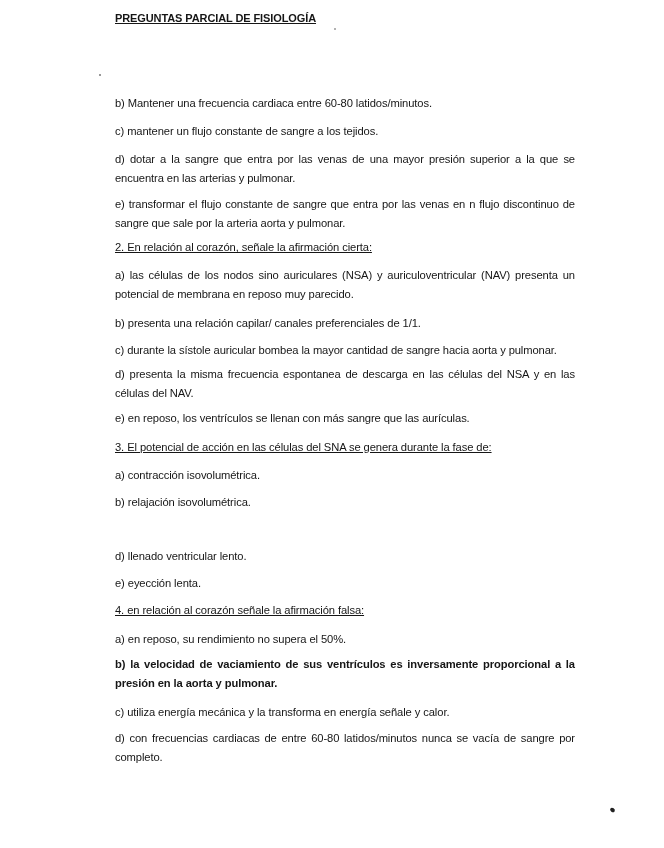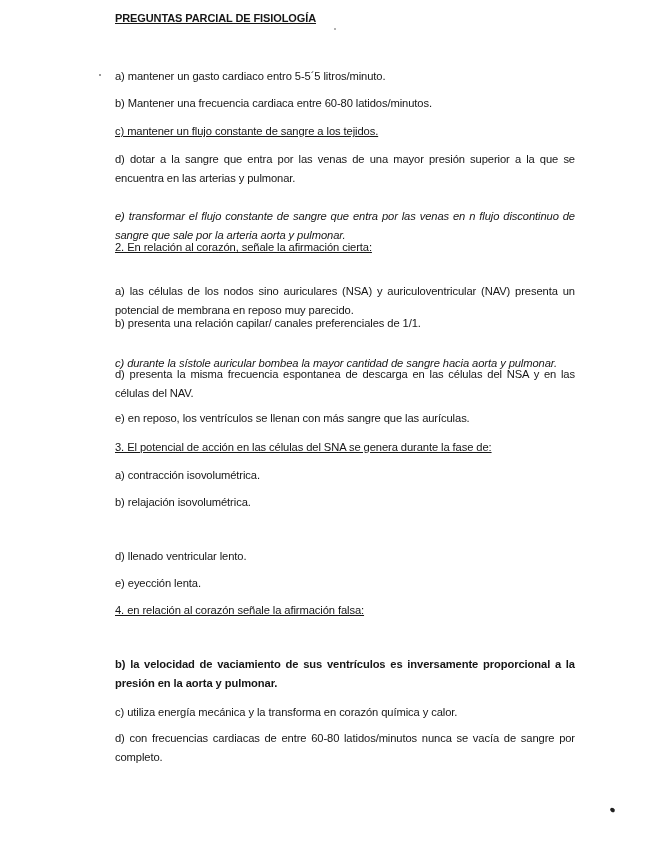--- a/index.html
+++ b/index.html
@@ -16,40 +16,40 @@
   .title { font-weight:bold; text-decoration:underline; font-size:11px; }
   .q { text-decoration:underline; }
   .speck { position:absolute; background:#222; border-radius:50%; }
 </style>
 </head>
 <body>
 
 <div class="page">
   <div class="line title" style="top:11px;">PREGUNTAS PARCIAL DE FISIOLOGÍA</div>
 
-  <div class="line" style="top:69px;">a) mantener un gasto cardiaco entro 5-5´5 litros/minuto.</div>
   <div class="line" style="top:96px;">b) Mantener una frecuencia cardiaca entre 60-80 latidos/minutos.</div>
-  <div class="line" style="top:124px;text-decoration:underline;">c) mantener un flujo constante de sangre a los tejidos.</div>
+  <div class="line" style="top:124px;">c) mantener un flujo constante de sangre a los tejidos.</div>
   <div class="line wrap" style="top:150px;">d) dotar a la sangre que entra por las venas de una mayor presión superior a la que se encuentra en las arterias y pulmonar.</div>
-  <div class="line wrap" style="top:207px;font-style:italic;">e) transformar el flujo constante de sangre que entra por las venas en n flujo discontinuo de sangre que sale por la arteria aorta y pulmonar.</div>
+  <div class="line wrap" style="top:195px;">e) transformar el flujo constante de sangre que entra por las venas en n flujo discontinuo de sangre que sale por la arteria aorta y pulmonar.</div>
 
   <div class="line q" style="top:240px;">2. En relación al corazón, señale la afirmación cierta:</div>
-  <div class="line wrap" style="top:282px;">a) las células de los nodos sino auriculares (NSA) y auriculoventricular (NAV) presenta un potencial de membrana en reposo muy parecido.</div>
+  <div class="line wrap" style="top:266px;">a) las células de los nodos sino auriculares (NSA) y auriculoventricular (NAV) presenta un potencial de membrana en reposo muy parecido.</div>
   <div class="line" style="top:316px;">b) presenta una relación capilar/ canales preferenciales de 1/1.</div>
-  <div class="line" style="top:356px;font-style:italic;">c) durante la sístole auricular bombea la mayor cantidad de sangre hacia aorta y pulmonar.</div>
+  <div class="line" style="top:343px;">c) durante la sístole auricular bombea la mayor cantidad de sangre hacia aorta y pulmonar.</div>
   <div class="line wrap" style="top:365px;">d) presenta la misma frecuencia espontanea de descarga en las células del NSA y en las células del NAV.</div>
   <div class="line" style="top:411px;">e) en reposo, los ventrículos se llenan con más sangre que las aurículas.</div>
 
   <div class="line q" style="top:440px;">3.  El potencial de acción en las células del SNA se genera durante la fase de:</div>
   <div class="line" style="top:468px;">a) contracción isovolumétrica.</div>
   <div class="line" style="top:495px;">b) relajación isovolumétrica.</div>
   <div class="line" style="top:549px;">d) llenado ventricular lento.</div>
   <div class="line" style="top:576px;">e) eyección lenta.</div>
 
   <div class="line q" style="top:603px;">4. en relación al corazón señale la afirmación falsa:</div>
+  <div class="line" style="top:632px;">a) en reposo, su rendimiento no supera el 50%.</div>
   <div class="line wrap" style="top:655px;font-weight:bold;">b) la velocidad de vaciamiento de sus ventrículos es inversamente proporcional a la presión en la aorta y pulmonar.</div>
-  <div class="line" style="top:705px;">c) utiliza energía mecánica y la transforma en corazón química y calor.</div>
+  <div class="line" style="top:705px;">c) utiliza energía mecánica y la transforma en energía señale y calor.</div>
   <div class="line wrap" style="top:729px;">d) con frecuencias cardiacas de entre 60-80 latidos/minutos nunca se vacía de sangre por completo.</div>
 
   <div class="speck" style="left:99px;top:74px;width:2px;height:2px;background:#777;"></div>
   <div class="speck" style="left:334px;top:28px;width:2px;height:2px;background:#999;"></div>
   <div class="speck" style="left:610px;top:808px;width:5px;height:4px;transform:rotate(35deg);"></div>
 </div>
 
 </body></html>

